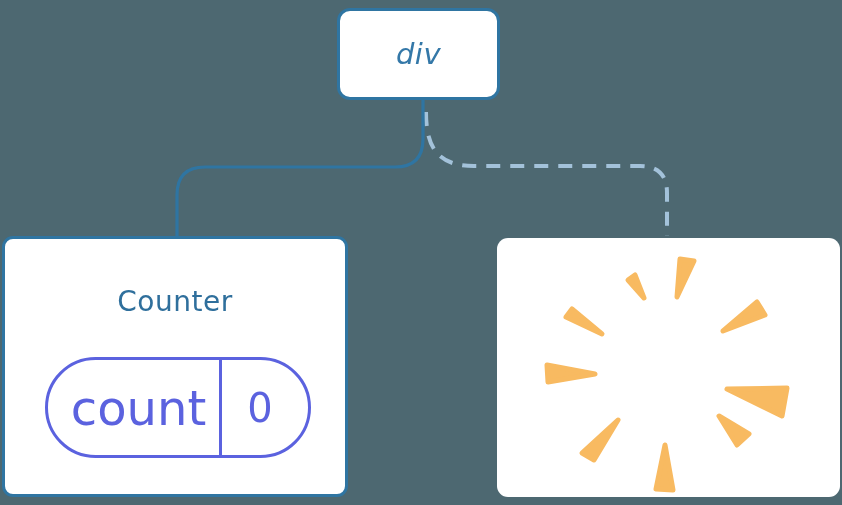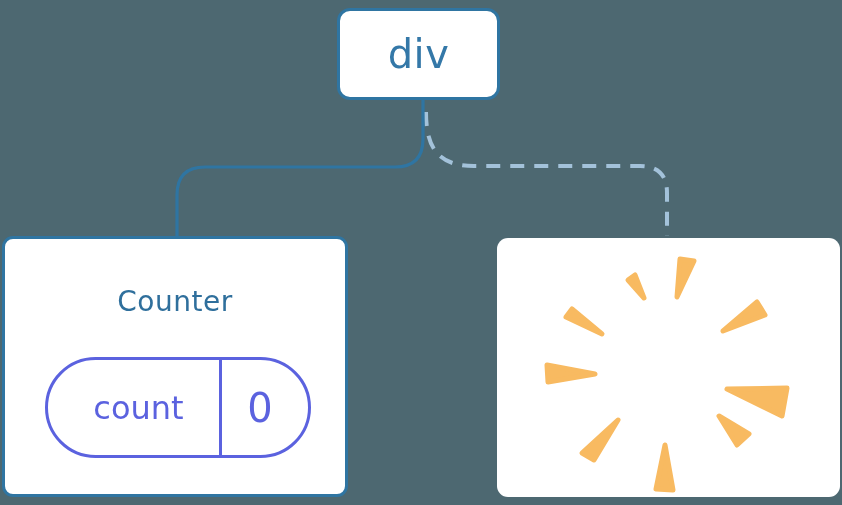--- a/index.html
+++ b/index.html
@@ -25,22 +25,23 @@
   
   .root-node {
     position: absolute; left: 337px; top: 8px;
     width: 163px; height: 92px;
     background: var(--card-background);
     border: 3px solid var(--node-border-blue);
     border-radius: 13px;
     display: flex; align-items: center; justify-content: center;
   }
   .root-node .label {
-    font-size: 40px; color: var(--root-label-blue);
+    font-size: 29px; color: var(--root-label-blue);
     letter-spacing: 0.5px;
+    font-style: italic;
   }
 
   
   .counter-card {
     position: absolute; left: 2px; top: 236px;
     width: 346px; height: 261px;
     background: var(--card-background);
     border: 3px solid var(--node-border-blue);
     border-radius: 11px;
   }
@@ -61,21 +62,21 @@
   }
   .pill-key-seg {
     width: 171px; display: flex; align-items: center; justify-content: center;
     padding-left: 10px;
   }
   .pill-divider { width: 3px; background: var(--state-purple); }
   .pill-value-seg {
     flex: 1; display: flex; align-items: center; justify-content: center;
     padding-right: 10px;
   }
-  .pill-key-seg span { font-size: 32px; color: var(--state-purple); }
+  .pill-key-seg span { font-size: 48px; color: var(--state-purple); }
   .pill-value-seg span { font-size: 40px; color: var(--state-purple); }
 
   
   .removed-card {
     position: absolute; left: 497px; top: 238px;
     width: 343px; height: 259px;
     background: var(--card-background);
     border-radius: 11px;
   }
 

